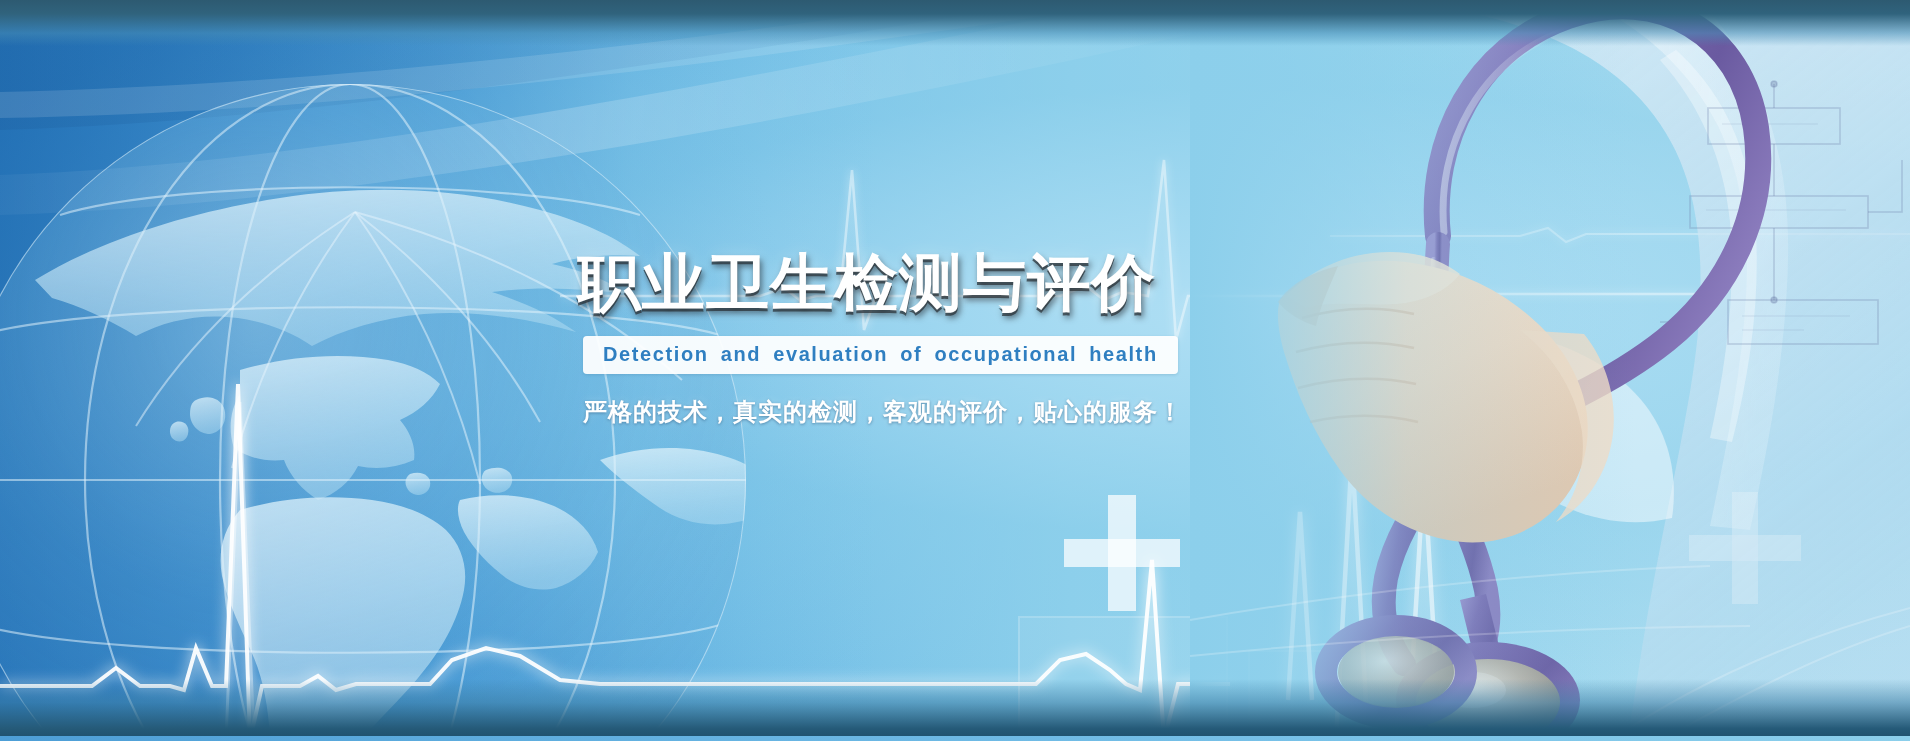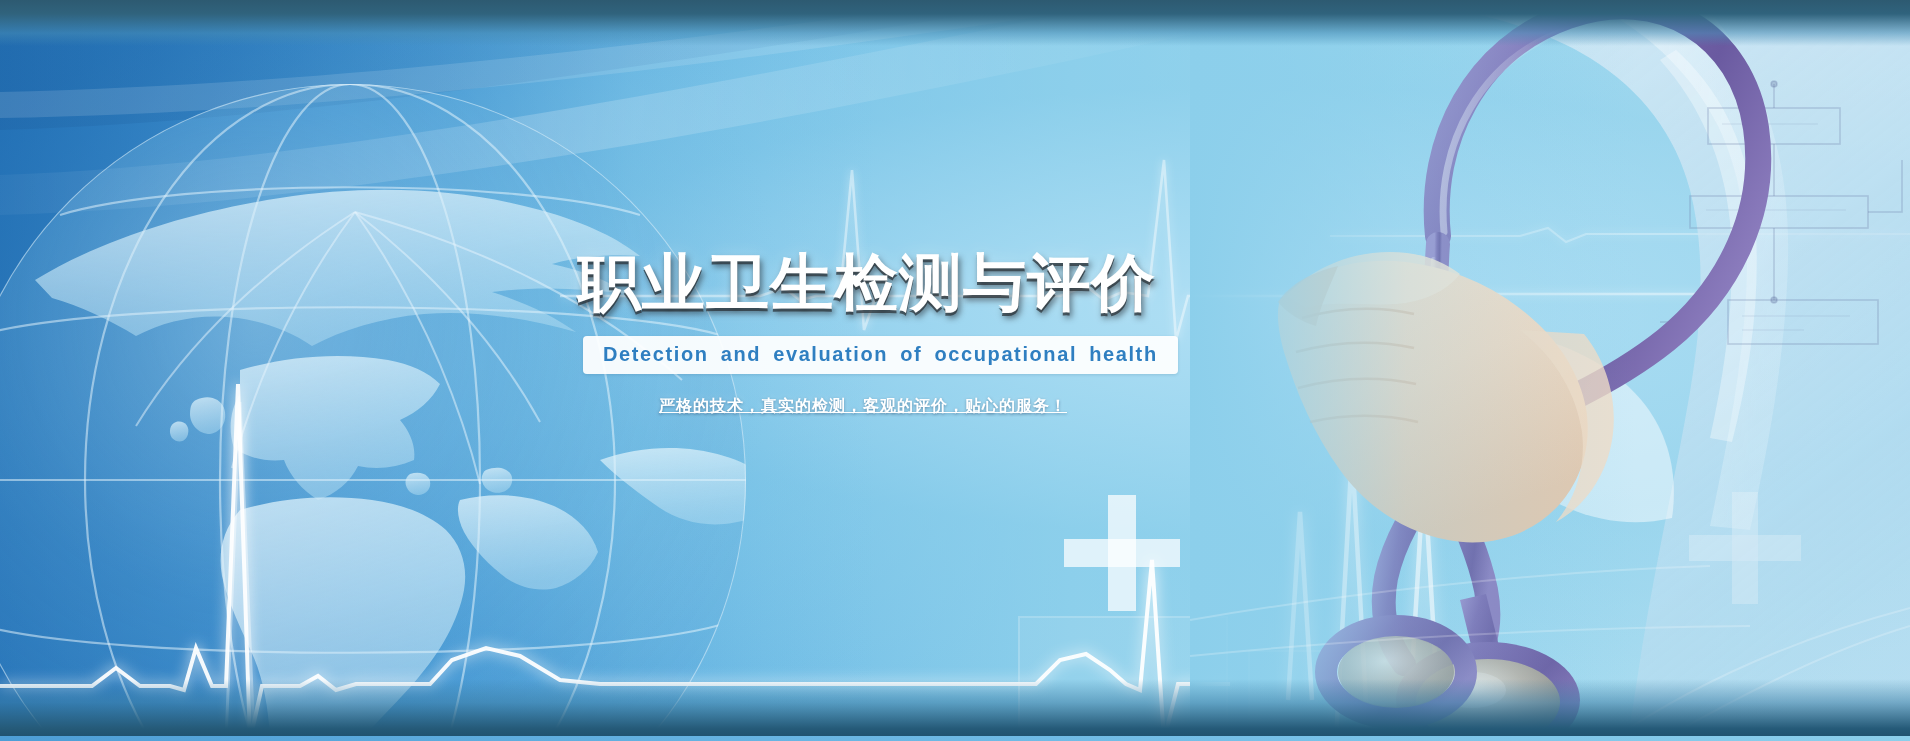--- a/index.html
+++ b/index.html
@@ -80,21 +80,21 @@
     pointer-events:none;
   }
   .ghost-rect.fill{background:rgba(255,255,255,0.07);border-color:rgba(255,255,255,0.18);}
 
   
   .text-block{
     position:absolute;
     left:583px;
     top:250px;
     width:560px;
-    text-align:center;
+    text-align:left;
   }
   .title{
     margin:0;
     font-size:62px;
     line-height:1.06;
     font-weight:bold;
     color:#ffffff;
     letter-spacing:1px;
     white-space:nowrap;
     text-shadow:
@@ -115,27 +115,26 @@
     display:block;
     font-size:20px;
     font-weight:bold;
     color:#2f7fc1;
     letter-spacing:1.6px;
     word-spacing:5px;
     white-space:nowrap;
   }
   .tagline{
     margin:22px 0 0;
-    font-size:16px;
+    font-size:24px;
     font-weight:bold;
     color:#ffffff;
     letter-spacing:1px;
     white-space:nowrap;
     text-shadow:0 1px 3px rgba(35,80,120,0.55), 0 0 10px rgba(255,255,255,0.22);
-    text-decoration:underline;
   }
 </style>
 </head>
 <body>
 
 <div class="banner">
 
   <div class="left-wash"></div>
 
   <svg class="swoosh" viewBox="0 0 1910 741" preserveAspectRatio="none">

